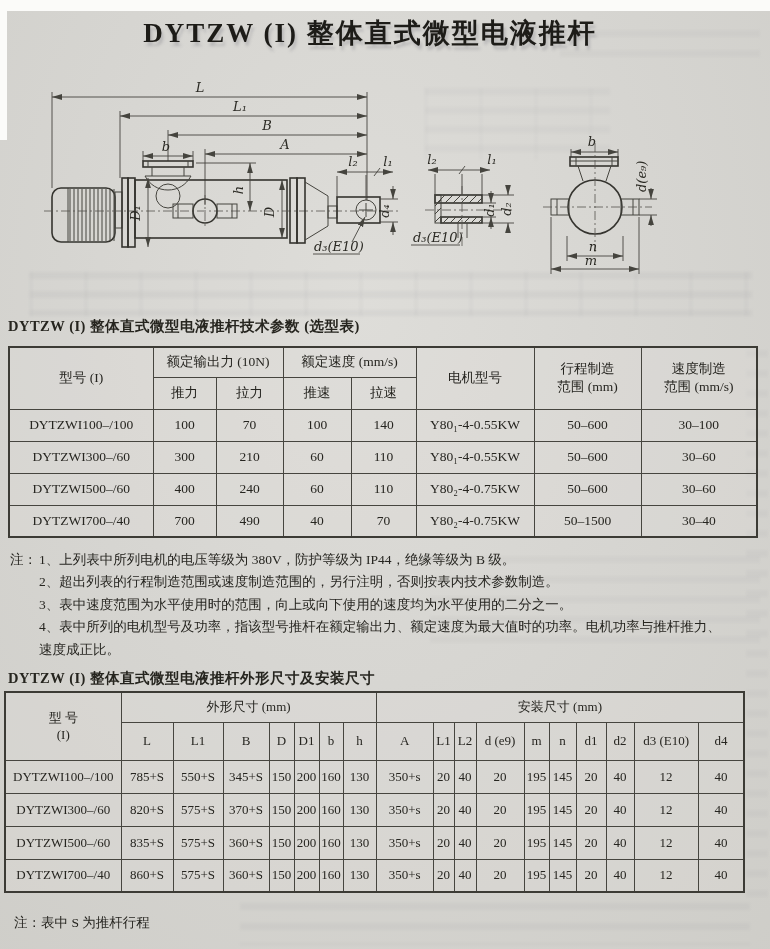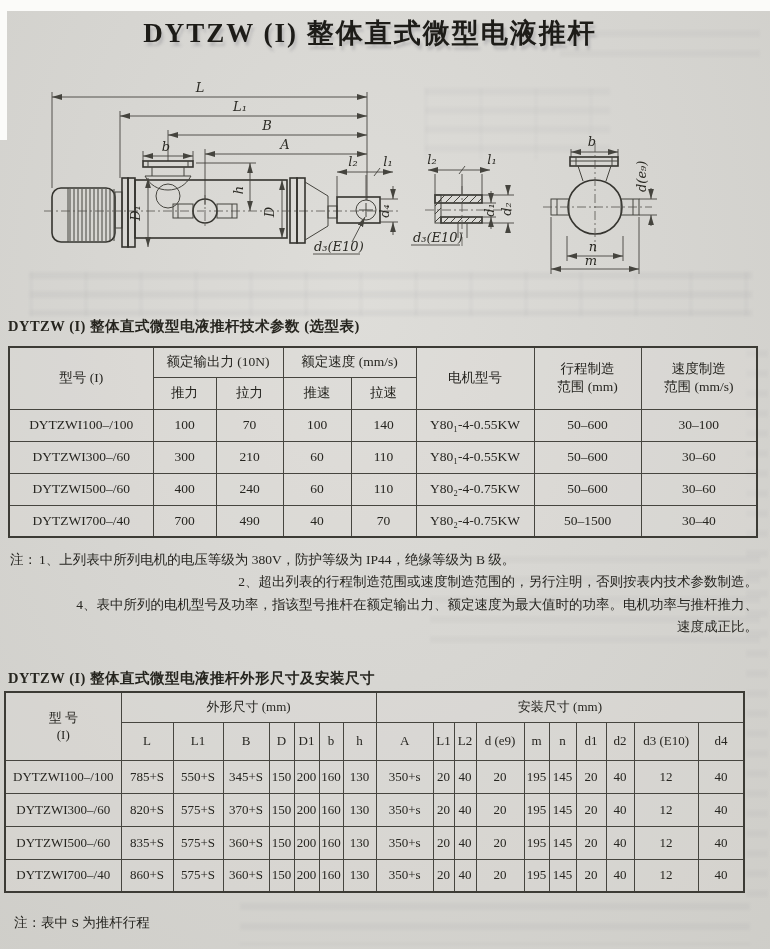--- a/index.html
+++ b/index.html
@@ -24,21 +24,21 @@
   .t1{top:346px;left:8px;width:748px;font-size:13.5px;}
   .t1 thead tr.r1{height:30px;}
   .t1 thead tr.r2{height:32px;}
   .t2{top:691px;left:4px;width:739px;font-size:13px;}
   .t2 thead tr.r1{height:30px;margin-top:20px;}
   .t2 thead tr.r2{height:38px;}
   .notes{position:absolute;top:549px;left:10px;width:748px;font-size:13.5px;line-height:22.4px;}
   .notes .first{display:flex;}
   .note-prefix{width:29px;flex:none;}
   .note-item{white-space:pre-line;}
-  .notes .rest{margin-left:29px;text-align:right;}
+  .notes .rest{margin-left:29px;}
   .note2{position:absolute;top:914px;left:14px;font-size:13.5px;}
   svg.drawing{position:absolute;top:70px;left:0;pointer-events:none;}
   .ln{stroke:#45443e;stroke-width:1;fill:none;}
   .ln2{stroke:#35342f;stroke-width:1.6;fill:none;}
   .cl{stroke:#55544e;stroke-width:.8;fill:none;stroke-dasharray:9 3 2 3;}
   .dim{stroke:#45443e;stroke-width:.9;fill:none;}
   .lbl{font-family:"DejaVu Serif","Liberation Serif",serif;font-style:italic;font-size:13px;fill:#2b2a24;}
   .ghost{position:absolute;pointer-events:none;filter:blur(1.4px);}
   .g-lines{background:repeating-linear-gradient(180deg, rgba(108,110,120,.16) 0 7px, transparent 7px 20px);}
   .g-grid{background:
@@ -274,20 +274,21 @@
         </tr>
       </tbody>
   </table>
 
   <div class="notes">
     <div class="first">
       <span class="note-prefix">注：</span>
       <span class="note-item">1、上列表中所列电机的电压等级为 380V，防护等级为 IP44，绝缘等级为 B 级。</span>
     </div>
     <div class="rest note-item">2、超出列表的行程制造范围或速度制造范围的，另行注明，否则按表内技术参数制造。</div>
+    <div class="rest note-item">3、表中速度范围为水平使用时的范围，向上或向下使用的速度均为水平使用的二分之一。</div>
     <div class="rest note-item">4、表中所列的电机型号及功率，指该型号推杆在额定输出力、额定速度为最大值时的功率。电机功率与推杆推力、
 速度成正比。</div>
   </div>
 
   <div class="caption" id="cap2">DYTZW (I) 整体直式微型电液推杆外形尺寸及安装尺寸</div>
 
   <table class="t2">
     <colgroup>
       <col style="width:116px">
         <col style="width:52px">

